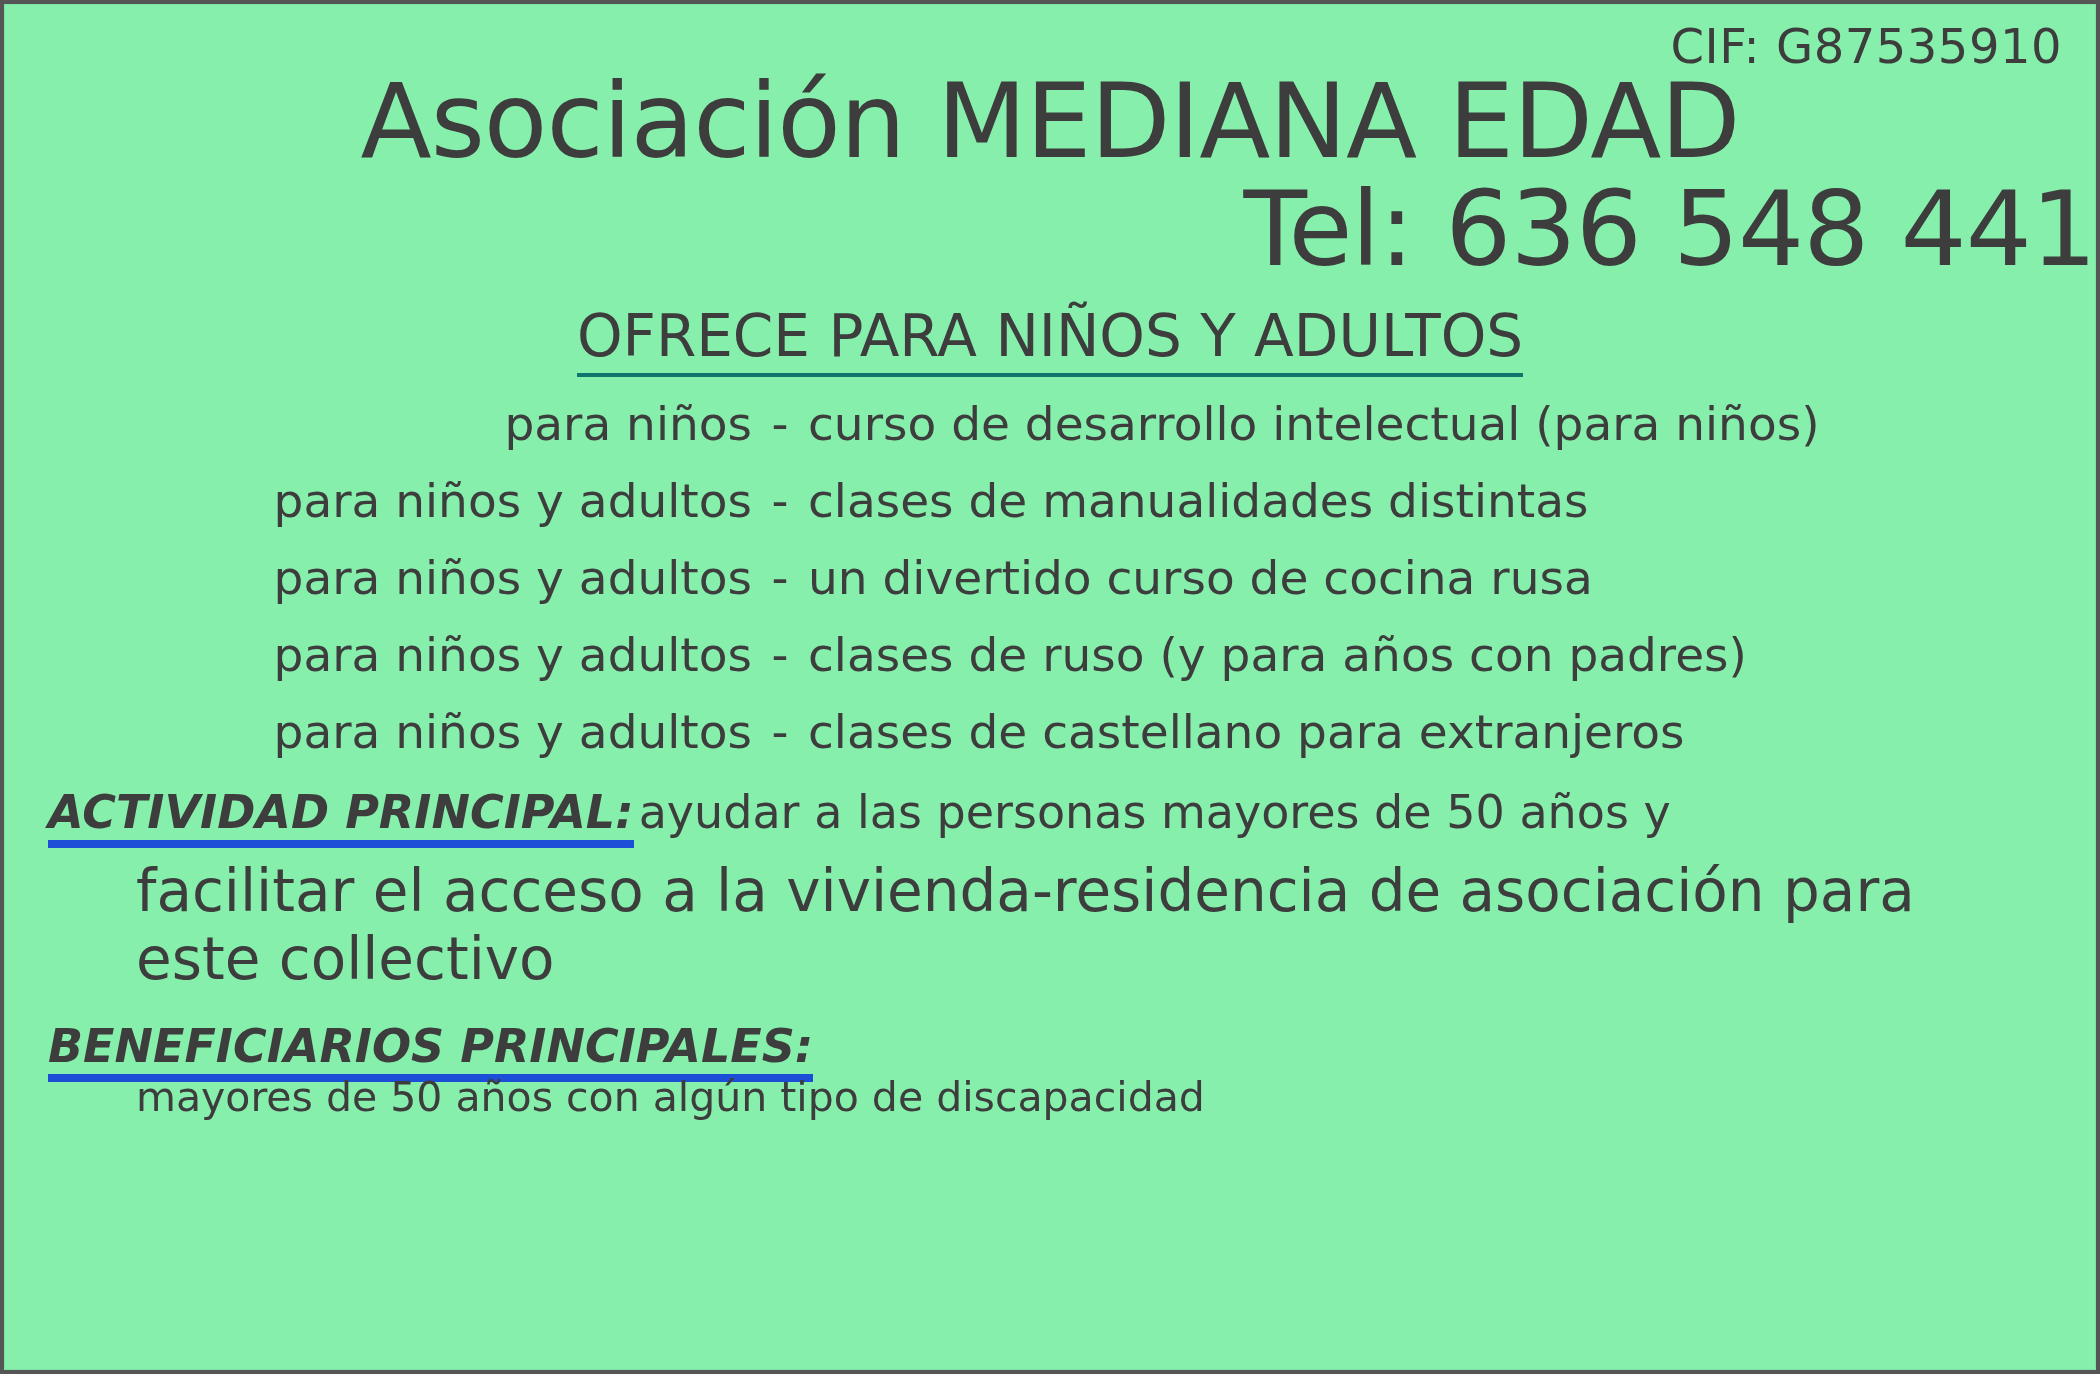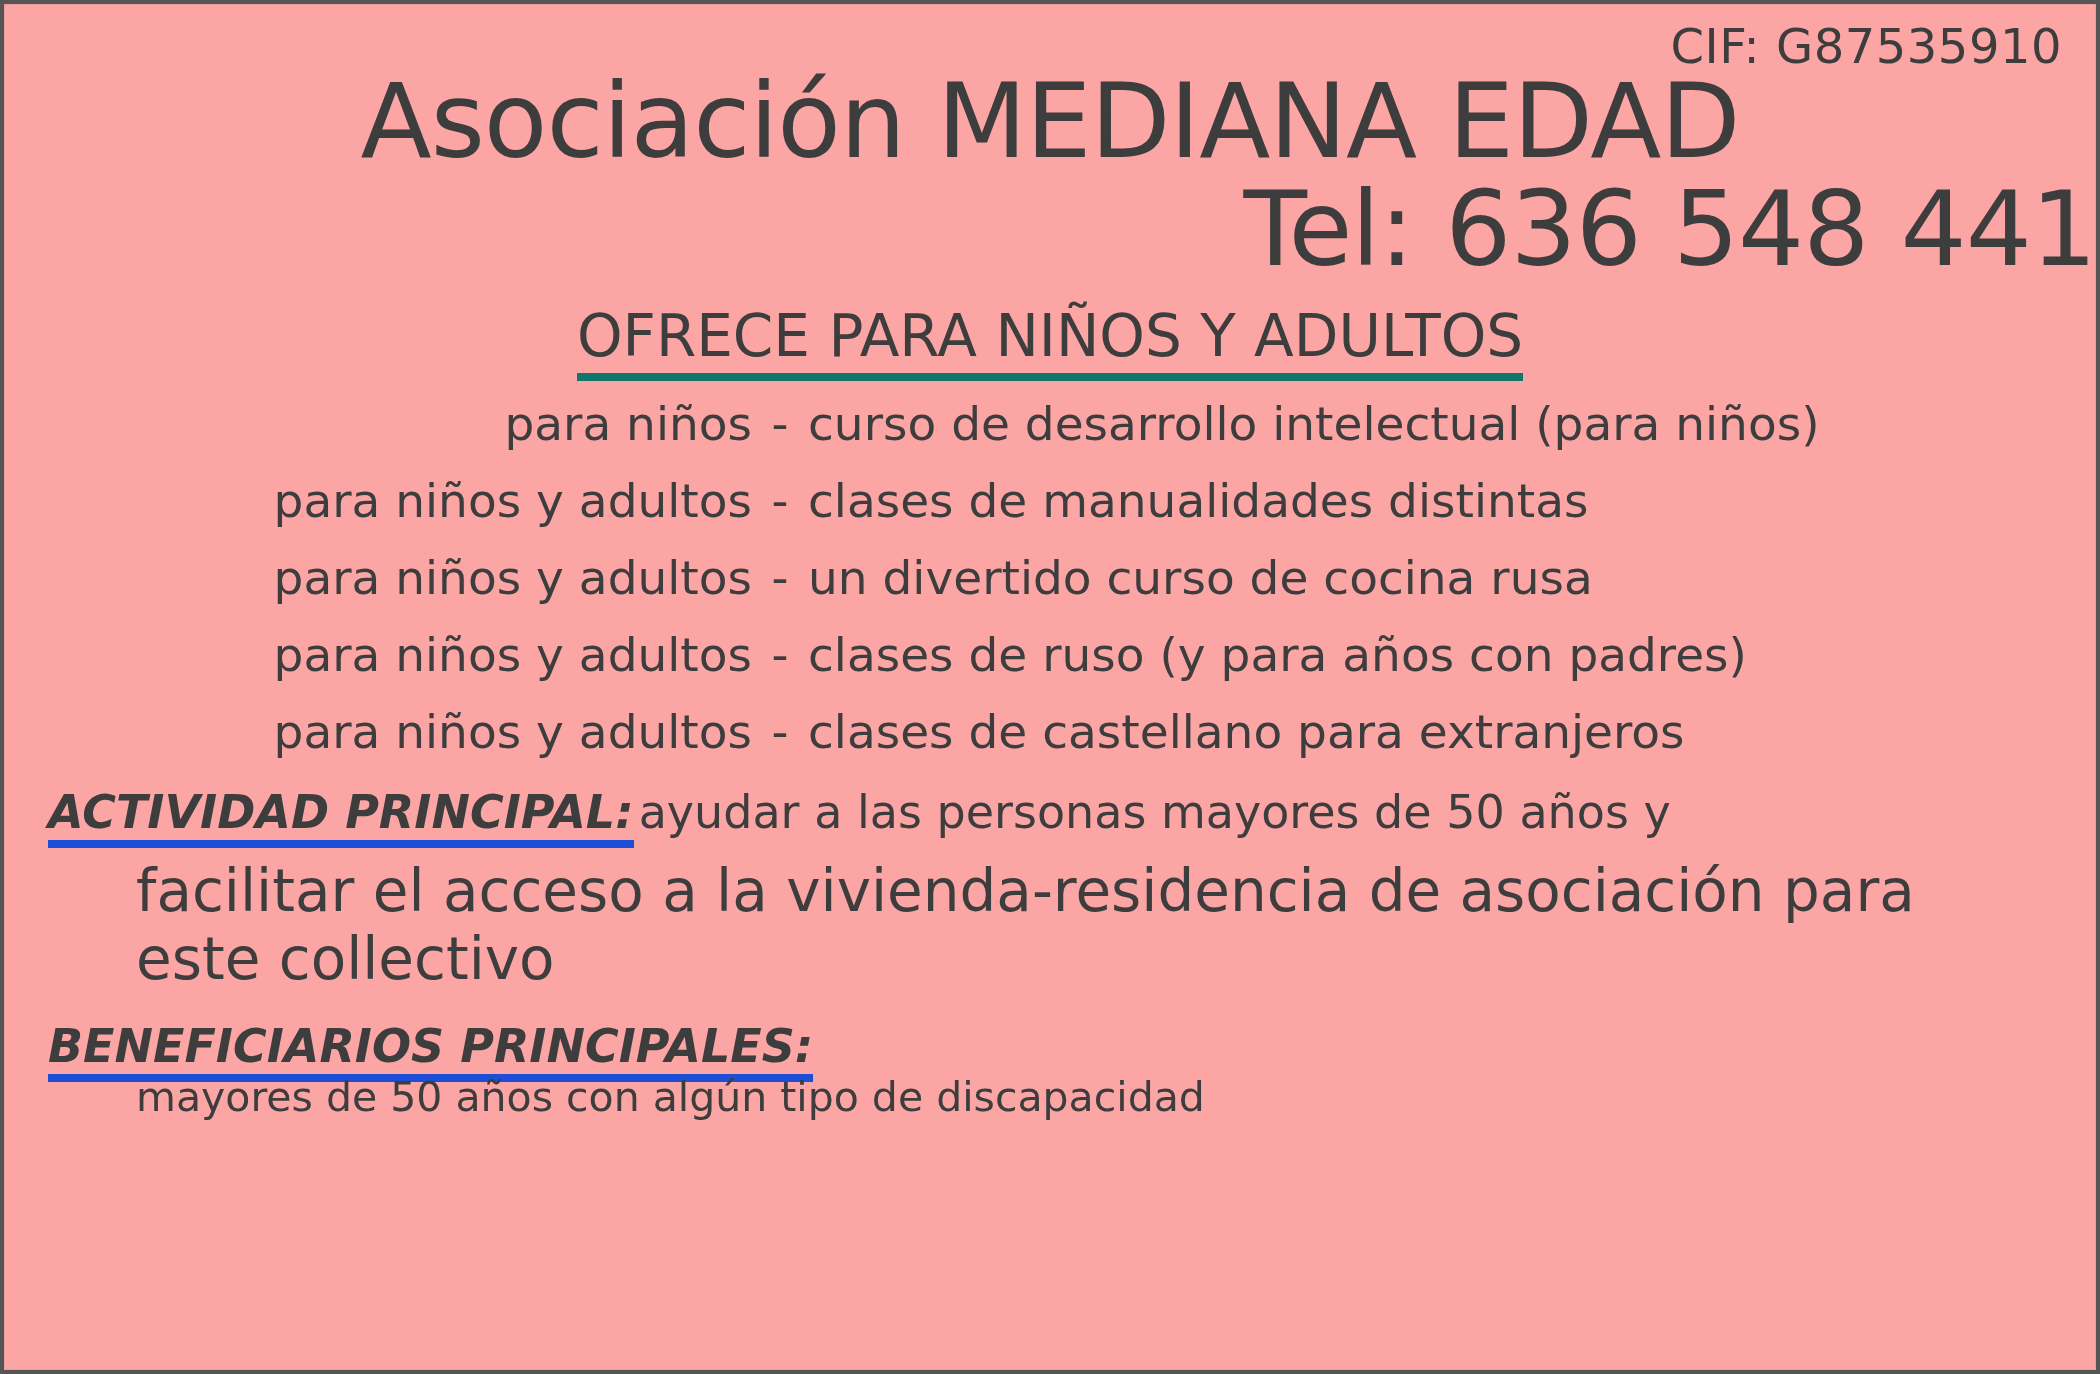--- a/index.html
+++ b/index.html
@@ -13,21 +13,21 @@
     font-family: "DejaVu Sans", sans-serif;
     color: #3b3b3b;
     overflow: hidden;
   }
 
   .flyer {
     position: relative;
     width: 2100px;
     height: 1374px;
     box-sizing: border-box;
-    background: #fca5a5;
+    background: #86efac;
     border: 4px solid #555;
     padding: 0;
   }
 
   
   .flyer::after {
     content: "";
     position: absolute;
     inset: 0;
     pointer-events: none;
@@ -64,21 +64,21 @@
 
   .offer-heading {
     text-align: center;
     font-size: 58px;
     font-weight: 400;
     color: #3d3d3d;
     margin-top: 18px;
     letter-spacing: 0px;
   }
   .offer-heading span {
-    border-bottom: 8px solid #0f766e;
+    border-bottom: 4px solid #0f766e;
     padding-bottom: 3px;
   }
 
   .services {
     margin-top: 26px;
     width: 100%;
   }
   .service-row {
     display: flex;
     justify-content: center;

